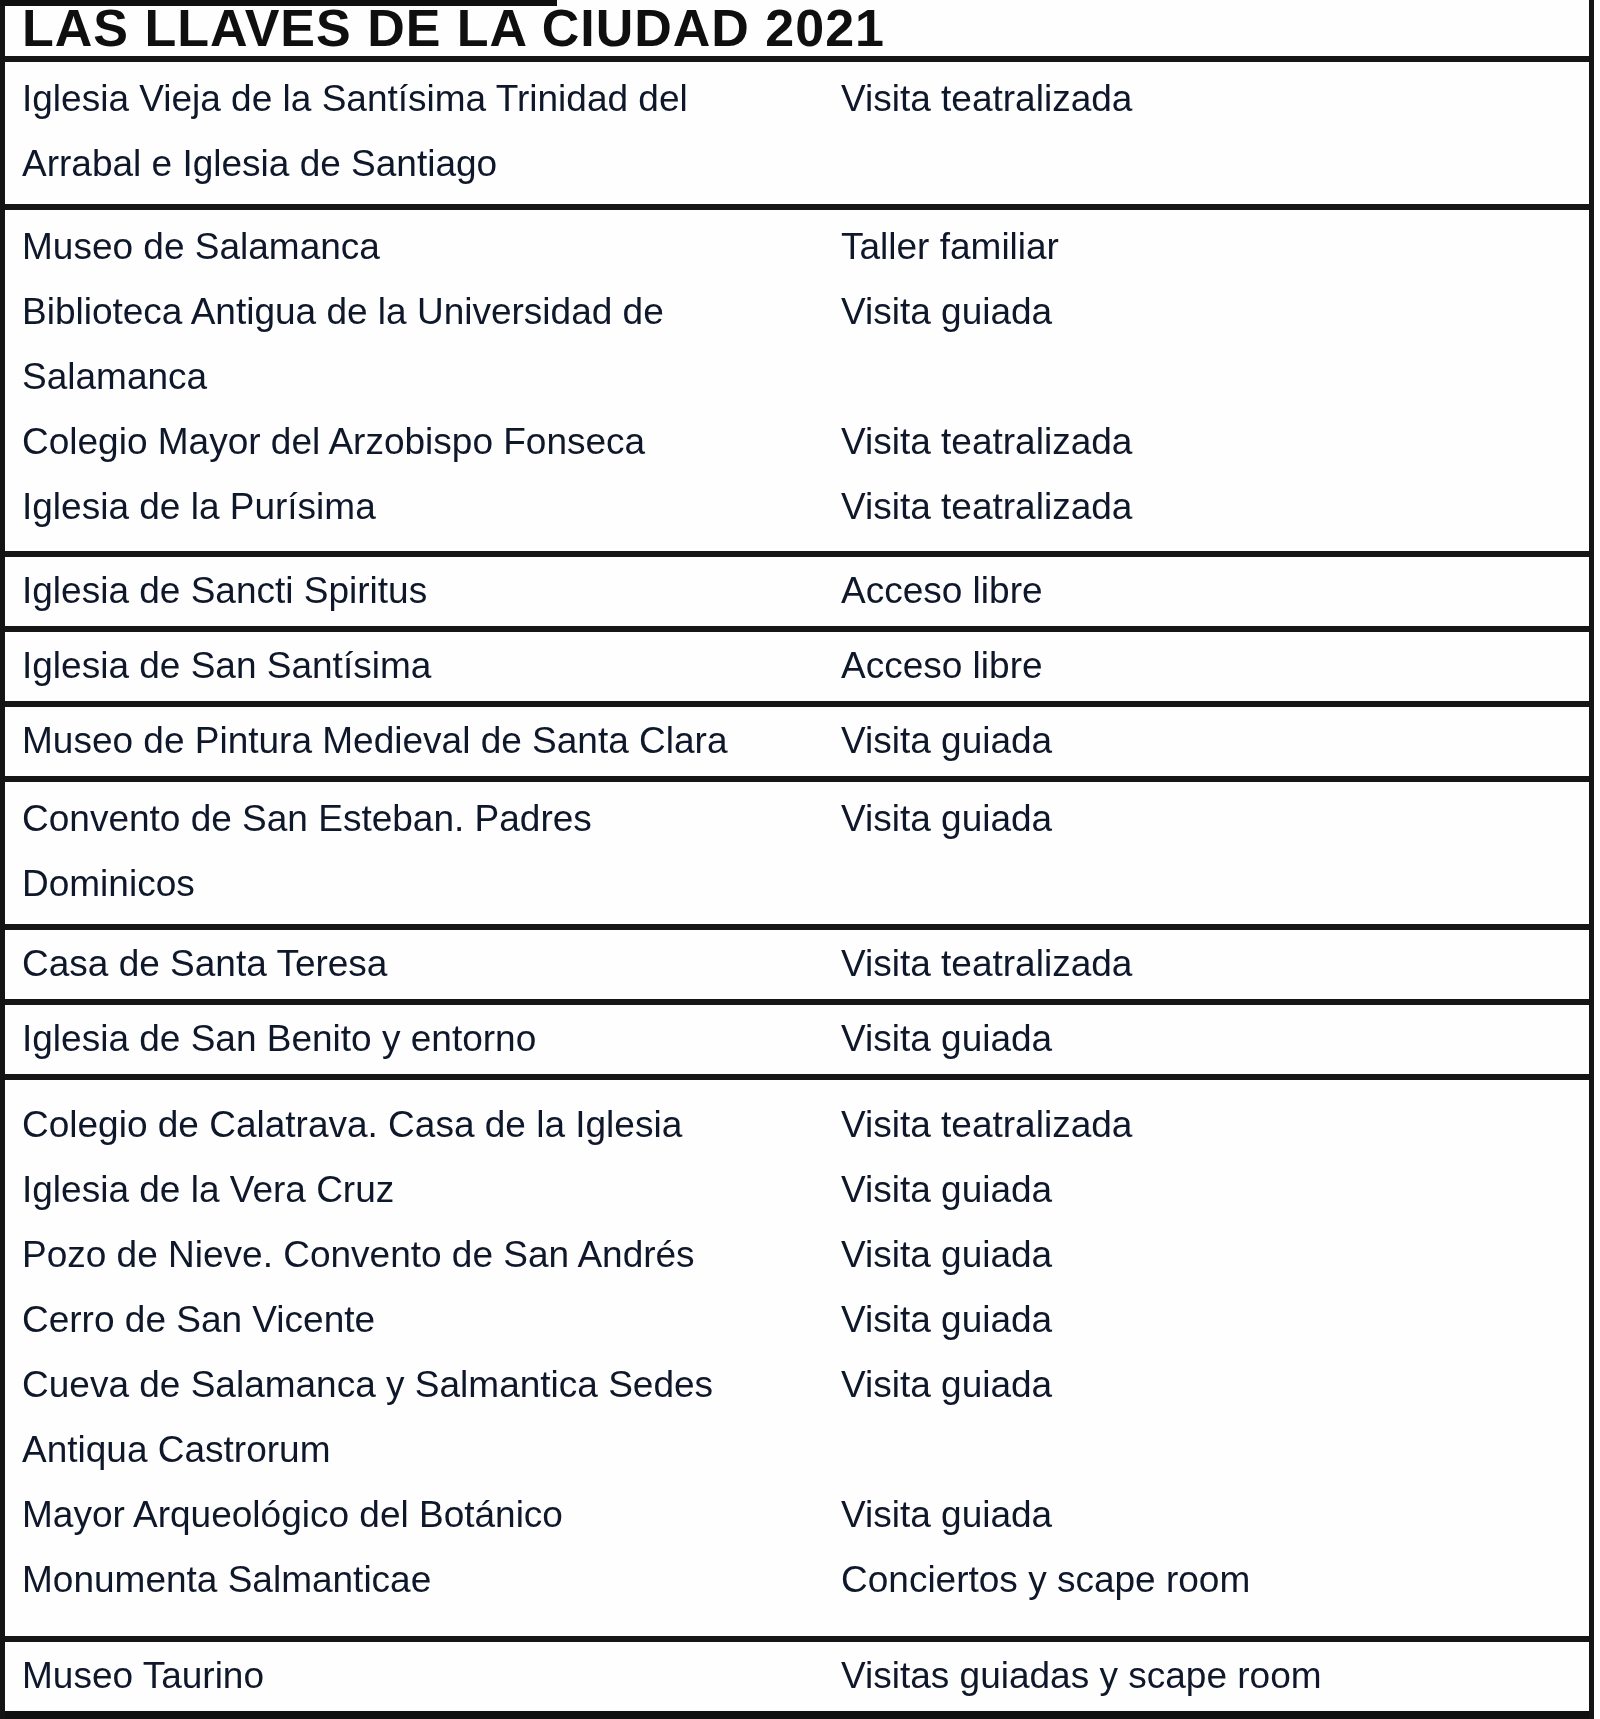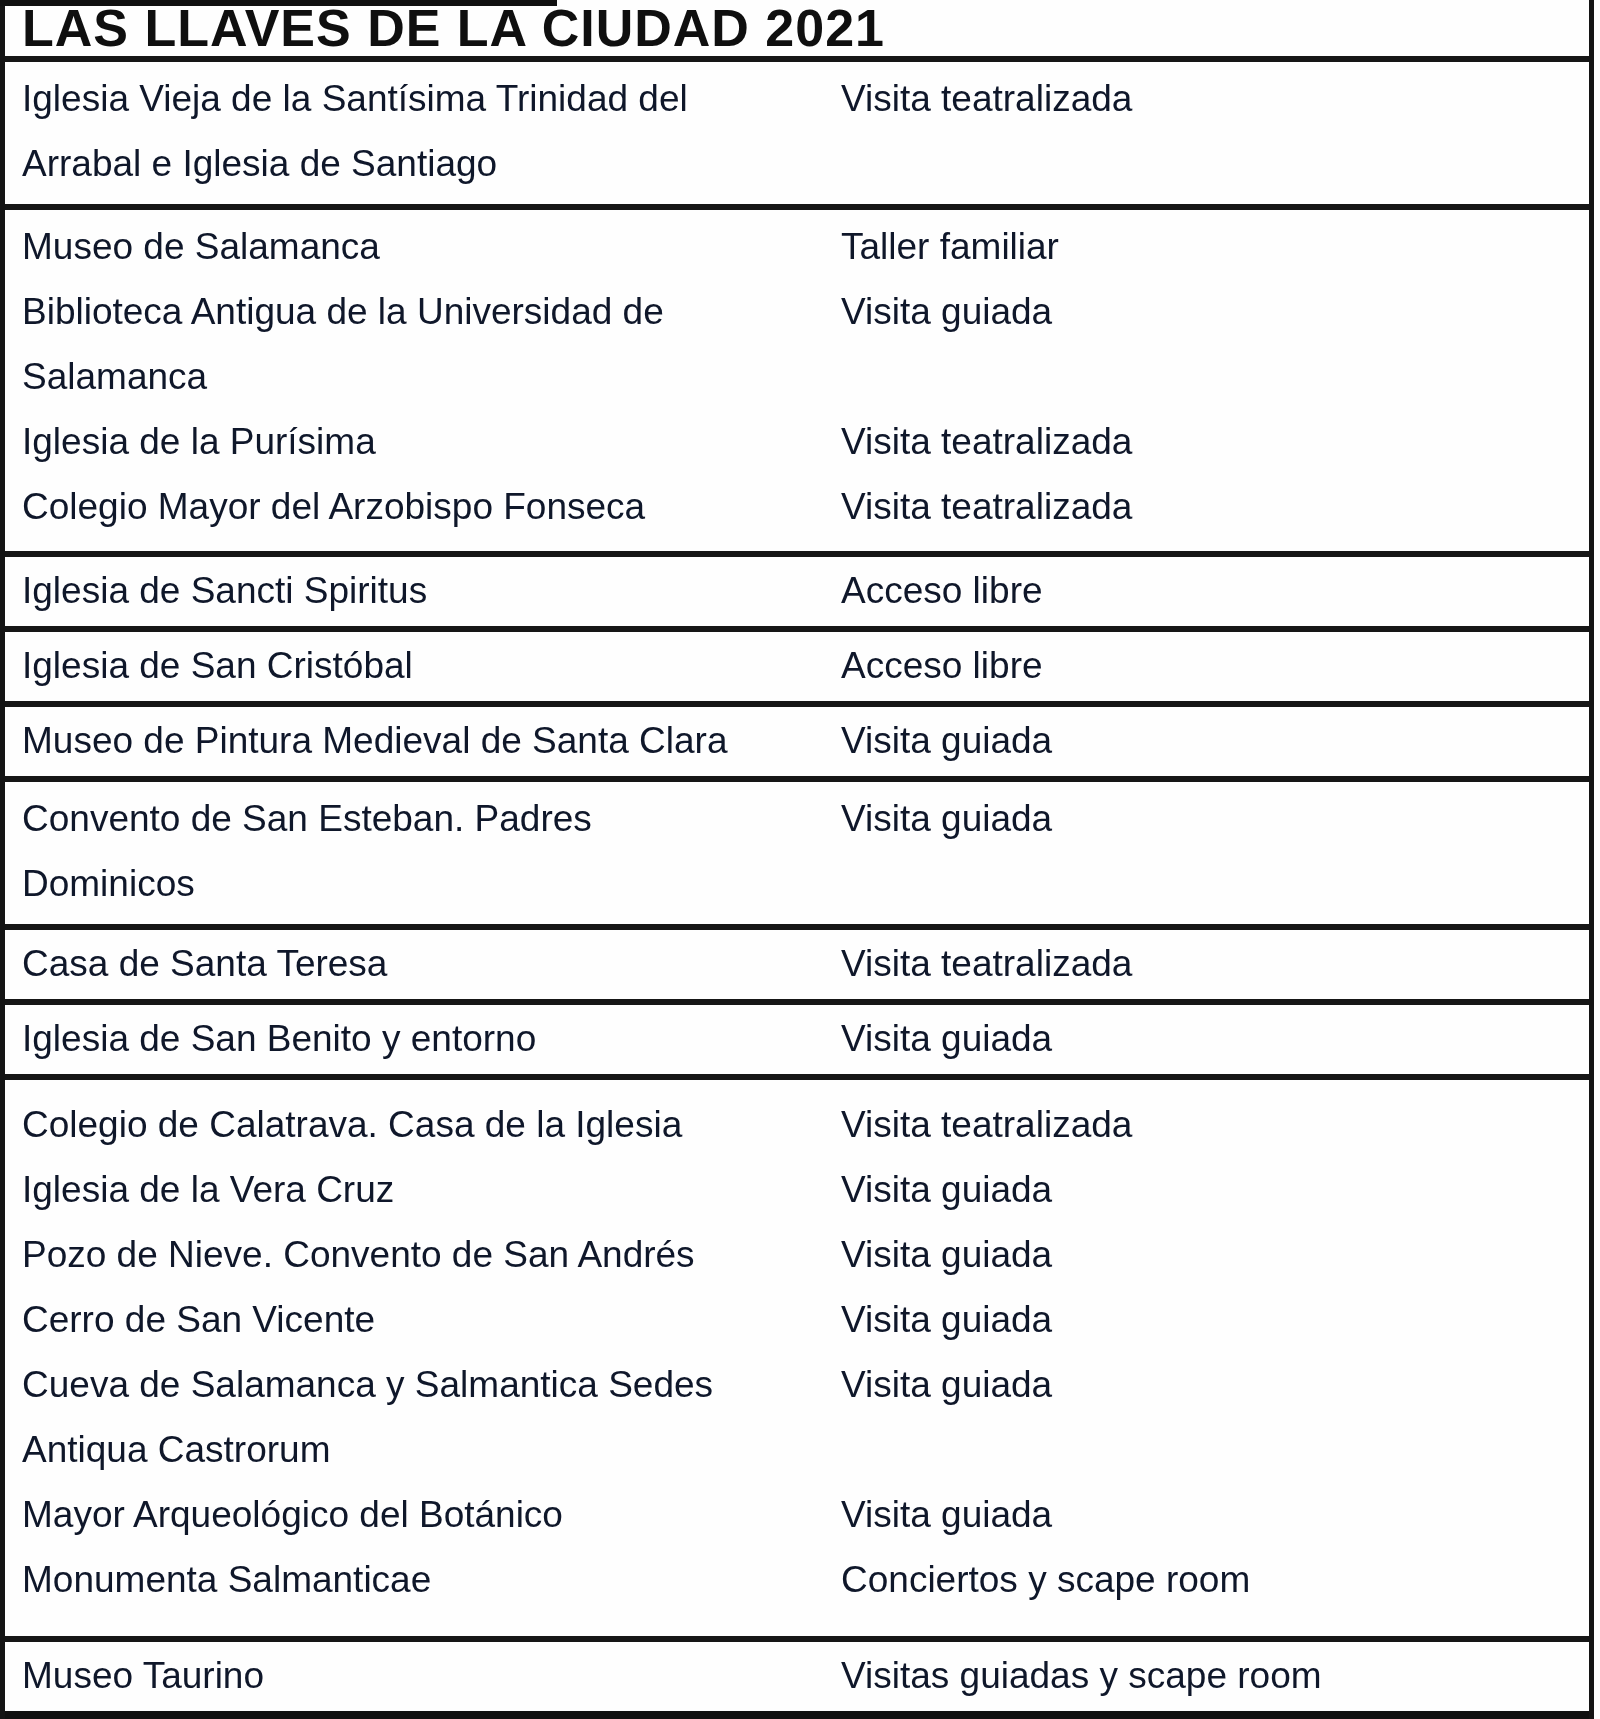--- a/index.html
+++ b/index.html
@@ -92,22 +92,22 @@
         <div class="line">Visita teatralizada</div>
         <div class="line"></div>
       </div>
     </div>
 
     <div class="t-row grp5">
       <div class="col-l">
         <div class="line">Museo de Salamanca</div>
         <div class="line">Biblioteca Antigua de la Universidad de</div>
         <div class="line">Salamanca</div>
+        <div class="line">Colegio Mayor del Arzobispo Fonseca</div>
         <div class="line">Iglesia de la Purísima</div>
-        <div class="line">Colegio Mayor del Arzobispo Fonseca</div>
       </div>
       <div class="col-r">
         <div class="line">Taller familiar</div>
         <div class="line">Visita guiada</div>
         <div class="line"></div>
         <div class="line">Visita teatralizada</div>
         <div class="line">Visita teatralizada</div>
       </div>
     </div>
 
@@ -115,21 +115,21 @@
       <div class="col-l">
         <div class="line">Iglesia de Sancti Spiritus</div>
       </div>
       <div class="col-r">
         <div class="line">Acceso libre</div>
       </div>
     </div>
 
     <div class="t-row">
       <div class="col-l">
-        <div class="line">Iglesia de San Cristóbal</div>
+        <div class="line">Iglesia de San Santísima</div>
       </div>
       <div class="col-r">
         <div class="line">Acceso libre</div>
       </div>
     </div>
 
     <div class="t-row">
       <div class="col-l">
         <div class="line">Museo de Pintura Medieval de Santa Clara</div>
       </div>

